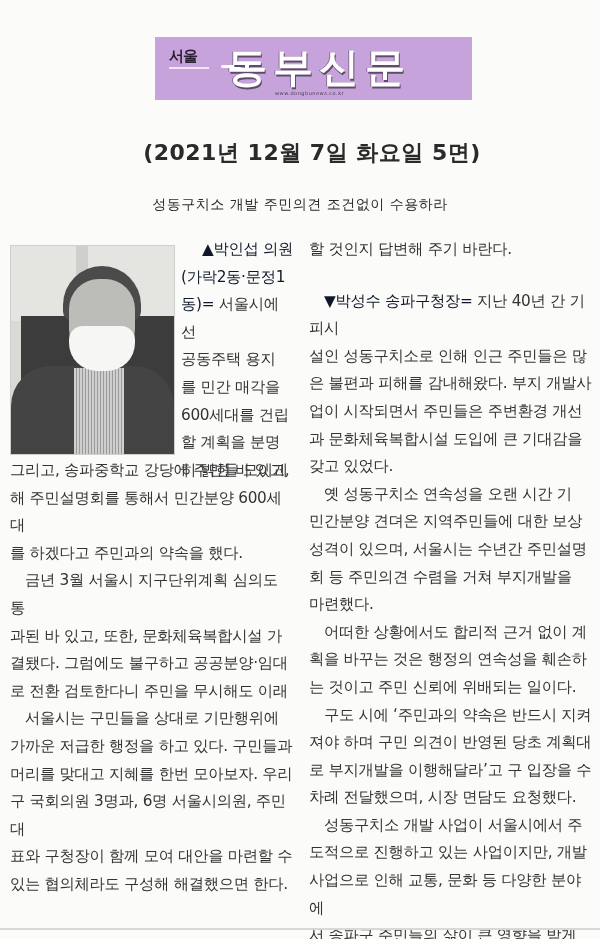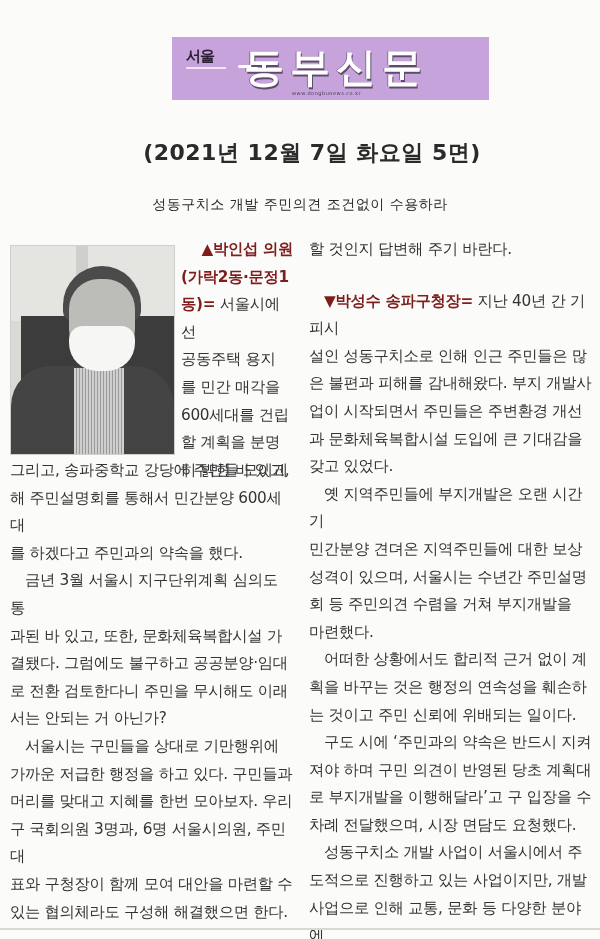--- a/index.html
+++ b/index.html
@@ -1,21 +1,21 @@
 <!DOCTYPE html>
 <html><head>
 <meta charset="utf-8">
 <style>
   html, body { margin:0; padding:0; }
   body {
     width:600px; height:939px; background:#fbfbf9; position:relative; overflow:hidden;
     font-family:"DejaVu Sans", sans-serif; color:#2b2b2b;
   }
   .logo {
-    position:absolute; left:172px; top:37px; width:317px; height:63px;
+    position:absolute; left:155px; top:37px; width:317px; height:63px;
     background:#c6a3db; box-sizing:border-box;
   }
   .logo-prefix {
     position:absolute; left:14px; top:10px; font-size:15px; font-weight:bold; color:#2a1f33;
     letter-spacing:-1px;
   }
   .logo-sub {
     position:absolute; left:14px; top:30px; width:40px; height:2px; background:#f1e6f7;
   }
   .logo-name {
@@ -47,21 +47,21 @@
   .photo .hair { position:absolute; left:52px; top:20px; width:78px; height:55px; background:#4b4b4b; border-radius:40px 40px 10px 10px; }
   .photo .face { position:absolute; left:58px; top:33px; width:66px; height:82px; background:#bcbcb8; border-radius:30px 30px 32px 32px; }
   .photo .mask { position:absolute; left:58px; top:80px; width:66px; height:45px; background:#f6f6f4; border-radius:14px 14px 28px 28px; }
   .photo .jacket { position:absolute; left:0; top:120px; width:163px; height:90px; background:#444; border-radius:40px 40px 0 0; }
   .photo .shirt { position:absolute; left:63px; top:122px; width:50px; height:88px;
     background: repeating-linear-gradient(90deg,#cfcfcf 0 2px,#9a9a9a 2px 3px); }
   .col {
     position:absolute; font-size:15.3px; line-height:27.6px; color:#333; letter-spacing:-0.3px;
   }
   .indent { text-indent:15px; }
-  .lead { font-weight:bold; color:#7f1d1d; }
+  .lead { font-weight:normal; color:#0f172a; }
   .col-left-top { left:181px; top:236px; width:112px; }
   .col-left { left:10px; top:457px; width:285px; }
   .col-right { left:309px; top:236px; width:283px; }
   .gap { height:24px; }
   .bottom-rule { position:absolute; left:0; top:928px; width:600px; height:2px; background:#d8d8d4; }
 </style>
 </head>
 <body>
 
 <div class="logo">
@@ -98,40 +98,39 @@
 </div>
 
 <div class="col col-left">
   <div>그리고, 송파중학교 강당에 주민들 모이게</div>
   <div>해 주민설명회를 통해서 민간분양 600세대</div>
   <div>를 하겠다고 주민과의 약속을 했다.</div>
   <div class="indent">금년 3월 서울시 지구단위계획 심의도 통</div>
   <div>과된 바 있고, 또한, 문화체육복합시설 가</div>
   <div>결됐다. 그럼에도 불구하고 공공분양·임대</div>
   <div>로 전환 검토한다니 주민을 무시해도 이래</div>
-  <div>서는 안되는 거 아닌가?</div>
   <div class="indent">서울시는 구민들을 상대로 기만행위에</div>
   <div>가까운 저급한 행정을 하고 있다. 구민들과</div>
   <div>머리를 맞대고 지혜를 한번 모아보자. 우리</div>
   <div>구 국회의원 3명과, 6명 서울시의원, 주민대</div>
   <div>표와 구청장이 함께 모여 대안을 마련할 수</div>
   <div>있는 협의체라도 구성해 해결했으면 한다.</div>
 
 </div>
 
 <div class="col col-right">
   <div>할 것인지 답변해 주기 바란다.</div>
   <div class="gap"></div>
   <div class="indent"><span class="lead">▼박성수 송파구청장=</span> <span>지난 40년 간 기피시</span></div>
   <div>설인 성동구치소로 인해 인근 주민들은 많</div>
   <div>은 불편과 피해를 감내해왔다. 부지 개발사</div>
   <div>업이 시작되면서 주민들은 주변환경 개선</div>
   <div>과 문화체육복합시설 도입에 큰 기대감을</div>
   <div>갖고 있었다.</div>
-  <div class="indent">옛 지역주민들에 부지개발은 오랜 시간 기</div>
+  <div class="indent">옛 성동구치소 연속성을 오랜 시간 기</div>
   <div>민간분양 견뎌온 지역주민들에 대한 보상</div>
   <div>성격이 있으며, 서울시는 수년간 주민설명</div>
   <div>회 등 주민의견 수렴을 거쳐 부지개발을</div>
   <div>마련했다.</div>
   <div class="indent">어떠한 상황에서도 합리적 근거 없이 계</div>
   <div>획을 바꾸는 것은 행정의 연속성을 훼손하</div>
   <div>는 것이고 주민 신뢰에 위배되는 일이다.</div>
   <div class="indent">구도 시에 ‘주민과의 약속은 반드시 지켜</div>
   <div>져야 하며 구민 의견이 반영된 당초 계획대</div>
   <div>로 부지개발을 이행해달라’고 구 입장을 수</div>

